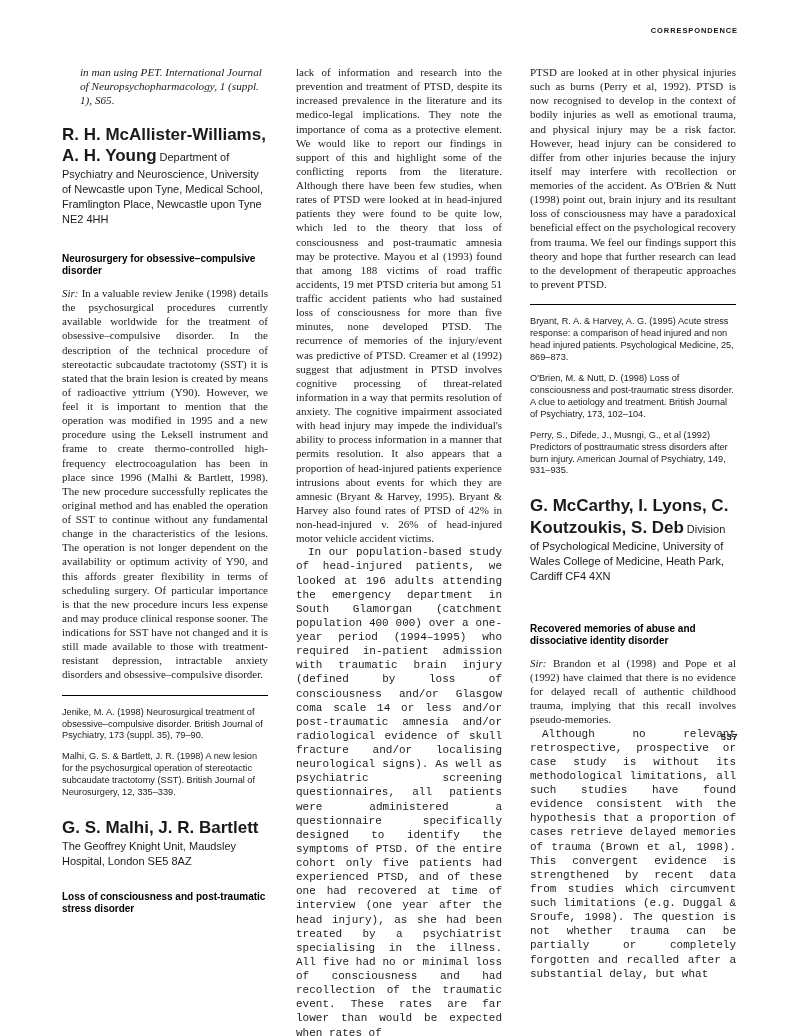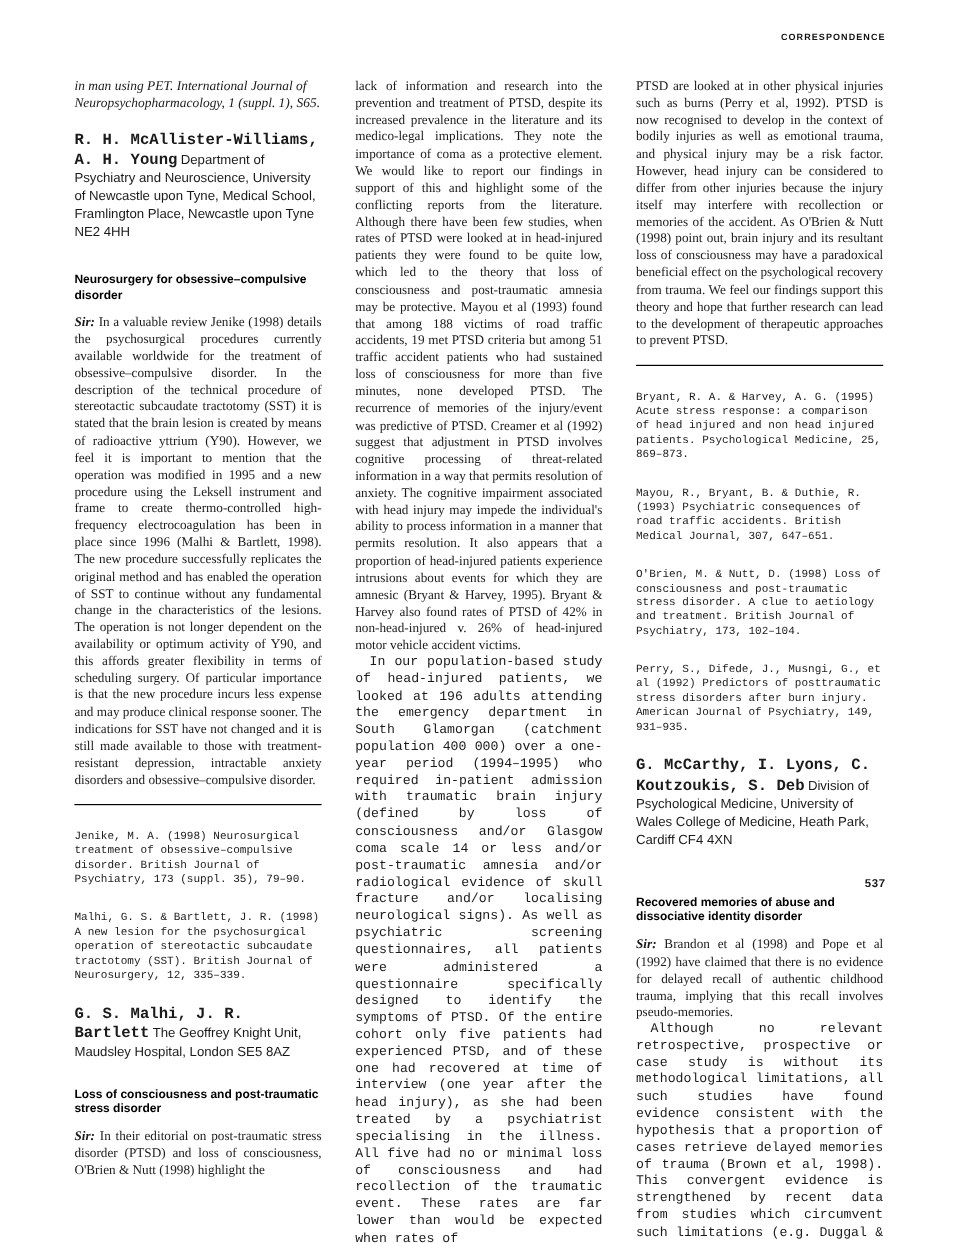--- a/index.html
+++ b/index.html
@@ -54,73 +54,72 @@
   .sec-head {
     font-family: "Liberation Sans", sans-serif;
     font-weight: bold;
     font-size: 10px;
     line-height: 1.22;
     margin: 22px 0 9px 0;
     color: #000;
   }
   .sec-head.first { margin-top: 26px; }
   .sir {
-    font-weight: bold;
+    font-weight: normal;
     font-style: italic;
   }
   .addr {
     font-size: 11.2px;
     line-height: 1.27;
     text-align: left;
     margin: 0;
   }
   .addr .who {
-    font-family: Liberation Mono, monospace;
+    font-family: Liberation Sans, sans-serif;
     font-weight: bold;
-    font-size: 13px;
+    font-size: 17px;
   }
   .addr .aff {
     font-family: "Liberation Sans", sans-serif;
     font-size: 11px;
   }
   .topnote {
     font-size: 11.2px;
     line-height: 1.27;
     text-align: left;
     margin: 0 0 16px 0;
   }
   .rule {
     border: none;
     border-top: 0.8px solid #000;
     margin: 13px 0 11px 0;
   }
   .refs {
     margin-top: 4px;
   }
   .ref {
-    font-family: Liberation Mono, monospace;
+    font-family: Liberation Sans, sans-serif;
     font-size: 9.2px;
     line-height: 1.3;
     margin-bottom: 9px;
     text-align: left;
-    margin-top: 20px;
   }
   .spacer-sm { height: 9px; }
   .spacer-md { height: 17px; }
   .folio {
     position: absolute;
     right: 62px;
     bottom: 22px;
     font-family: "Liberation Sans", sans-serif;
     font-weight: bold;
     font-size: 9.5px;
     letter-spacing: 0.5px;
     margin-left: 21px;
   }
-  .italic { font-style: italic; }
+  .italic { font-style: italic; margin-left: 18px; }
 </style>
 </head>
 <body>
 
 <div class="page">
 
   <div class="running-head">CORRESPONDENCE</div>
 
   <div class="columns">
 
@@ -145,36 +144,34 @@
 
       <div class="spacer-sm"></div>
 
       <p class="addr">
         <span class="who">G. S. Malhi, J. R. Bartlett</span>
         <span class="aff">The Geoffrey Knight Unit, Maudsley Hospital, London SE5 8AZ</span>
       </p>
 
       <div class="sec-head">Loss of consciousness and post-traumatic stress disorder</div>
 
-      <p class="body noindent"><span class="sir">Sir:</span> <span>In their editorial on post-traumatic stress disorder (PTSD) and loss of consciousness, O'Brien &amp; Nutt (1998) highlight the</span></p>
     </div>
 
     <div class="col">
       <p class="body noindent">lack of information and research into the prevention and treatment of PTSD, despite its increased prevalence in the literature and its medico-legal implications. They note the importance of coma as a protective element. We would like to report our findings in support of this and highlight some of the conflicting reports from the literature. Although there have been few studies, when rates of PTSD were looked at in head-injured patients they were found to be quite low, which led to the theory that loss of consciousness and post-traumatic amnesia may be protective. Mayou et al (1993) found that among 188 victims of road traffic accidents, 19 met PTSD criteria but among 51 traffic accident patients who had sustained loss of consciousness for more than five minutes, none developed PTSD. The recurrence of memories of the injury/event was predictive of PTSD. Creamer et al (1992) suggest that adjustment in PTSD involves cognitive processing of threat-related information in a way that permits resolution of anxiety. The cognitive impairment associated with head injury may impede the individual's ability to process information in a manner that permits resolution. It also appears that a proportion of head-injured patients experience intrusions about events for which they are amnesic (Bryant &amp; Harvey, 1995). Bryant &amp; Harvey also found rates of PTSD of 42% in non-head-injured v. 26% of head-injured motor vehicle accident victims.</p>
       <p class="body">In our population-based study of head-injured patients, we looked at 196 adults attending the emergency department in South Glamorgan (catchment population 400 000) over a one-year period (1994–1995) who required in-patient admission with traumatic brain injury (defined by loss of consciousness and/or Glasgow coma scale 14 or less and/or post-traumatic amnesia and/or radiological evidence of skull fracture and/or localising neurological signs). As well as psychiatric screening questionnaires, all patients were administered a questionnaire specifically designed to identify the symptoms of PTSD. Of the entire cohort only five patients had experienced PTSD, and of these one had recovered at time of interview (one year after the head injury), as she had been treated by a psychiatrist specialising in the illness. All five had no or minimal loss of consciousness and had recollection of the traumatic event. These rates are far lower than would be expected when rates of</p>
     </div>
 
     <div class="col">
       <p class="body noindent">PTSD are looked at in other physical injuries such as burns (Perry et al, 1992). PTSD is now recognised to develop in the context of bodily injuries as well as emotional trauma, and physical injury may be a risk factor. However, head injury can be considered to differ from other injuries because the injury itself may interfere with recollection or memories of the accident. As O'Brien &amp; Nutt (1998) point out, brain injury and its resultant loss of consciousness may have a paradoxical beneficial effect on the psychological recovery from trauma. We feel our findings support this theory and hope that further research can lead to the development of therapeutic approaches to prevent PTSD.</p>
 
       <hr class="rule">
 
       <div class="refs">
         <div class="ref">Bryant, R. A. &amp; Harvey, A. G. (1995) Acute stress response: a comparison of head injured and non head injured patients. Psychological Medicine, 25, 869–873.</div>
-        <div class="ref">Mayou, R., Bryant, B. &amp; Duthie, R. (1993) Psychiatric consequences of road traffic accidents. British Medical Journal, 307, 647–651.</div>
         <div class="ref">O'Brien, M. &amp; Nutt, D. (1998) Loss of consciousness and post-traumatic stress disorder. A clue to aetiology and treatment. British Journal of Psychiatry, 173, 102–104.</div>
         <div class="ref">Perry, S., Difede, J., Musngi, G., et al (1992) Predictors of posttraumatic stress disorders after burn injury. American Journal of Psychiatry, 149, 931–935.</div>
       </div>
 
       <div class="spacer-sm"></div>
 
       <p class="addr">
         <span class="who">G. McCarthy, I. Lyons, C. Koutzoukis, S. Deb</span>
         <span class="aff">Division of Psychological Medicine, University of Wales College of Medicine, Heath Park, Cardiff CF4 4XN</span>
       </p>

